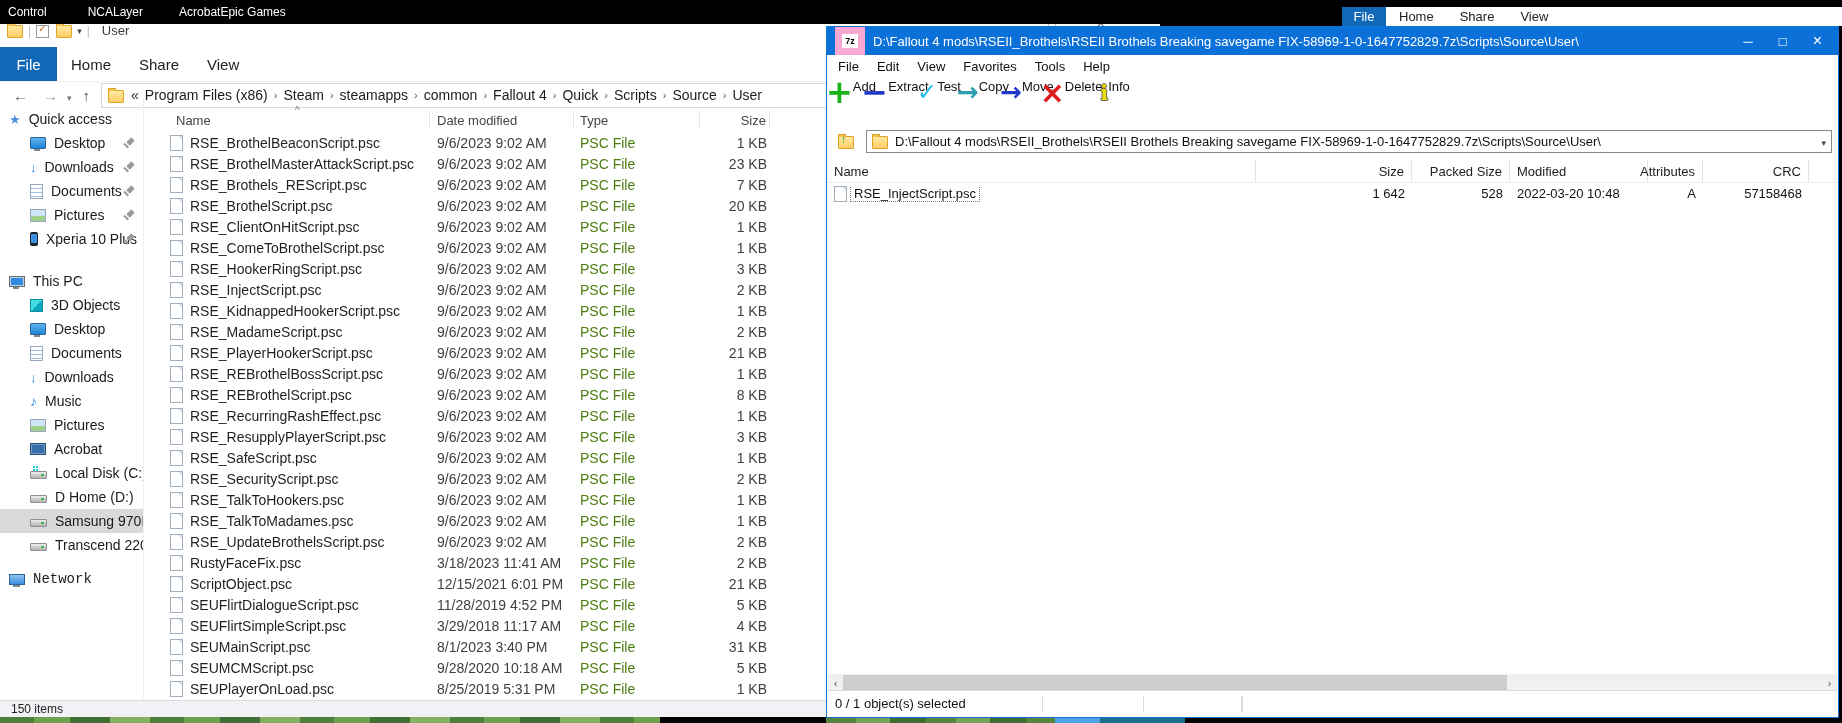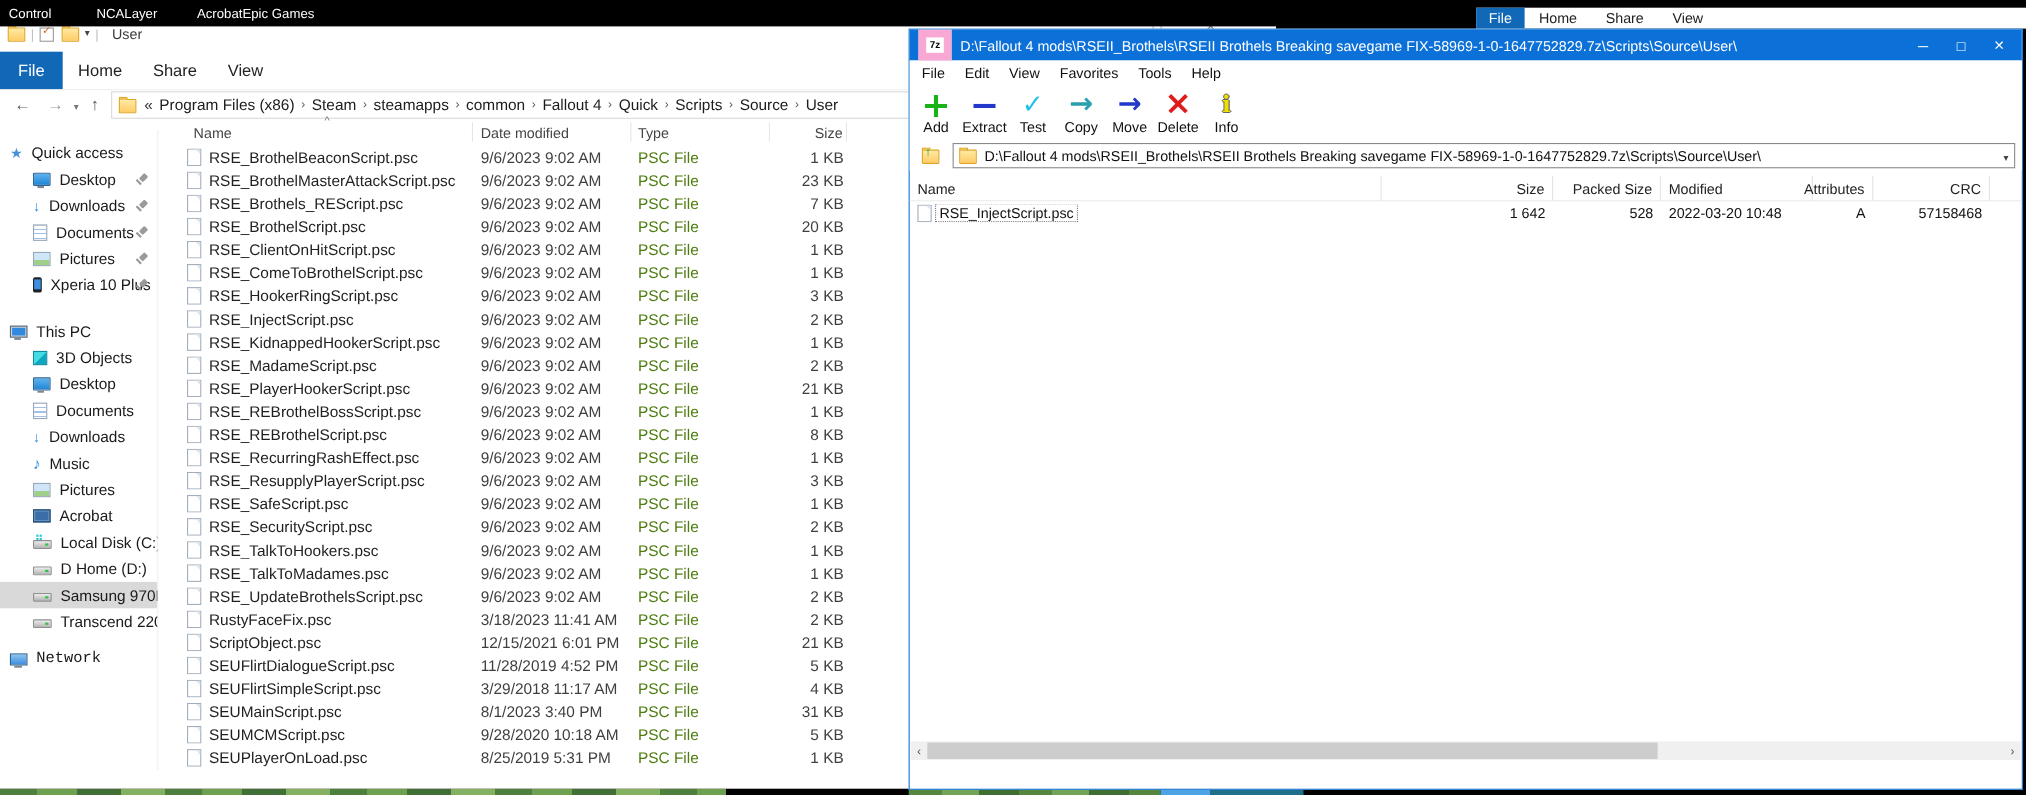--- a/index.html
+++ b/index.html
@@ -97,21 +97,21 @@
   .sort-caret::before{content:"^"}
   
   .ex-rows{position:absolute;top:118px;left:157px;right:0;bottom:17px;overflow:hidden}
   .frow{display:flex;height:21px;align-items:center;font-size:14px;color:#1f1f1f}
   .fcell{box-sizing:border-box;white-space:nowrap;overflow:hidden}
   .fname{width:273px;display:flex;align-items:center;gap:7px;padding-left:13px}
   .fdate{width:144px;padding-left:7px;color:#3f3f3f}
   .ftype{width:126px;padding-left:6px;color:#4d7c0f}
   .fsize{width:70px;text-align:right;padding-right:3px;color:#3f3f3f}
   
-  .ex-sidebar{position:absolute;top:104px;left:0;width:144px;bottom:17px;padding-top:9px;
+  .ex-sidebar{position:absolute;top:84px;left:0;width:144px;bottom:17px;padding-top:9px;
               box-sizing:border-box;font-size:14px;color:#1a1a1a;border-right:1px solid #f0f0f0;overflow:hidden}
   .sb-item{height:24px;display:flex;align-items:center;position:relative}
   .sb-item.lvl0 .ic{margin-left:9px}
   .sb-item.lvl1 .ic{margin-left:30px}
   .sb-label{margin-left:8px;white-space:nowrap}
   .sb-item.sel{background:#d9d9d9}
   .ex-status{position:absolute;left:0;bottom:0;width:100%;height:17px;background:#f2f2f6;
              border-top:1px solid #dcdce2;font-size:12px;color:#222;display:flex;align-items:center;
              padding-left:11px;box-sizing:border-box}
 
@@ -128,21 +128,21 @@
               font-size:13px;padding:0 8px;gap:8px}
   .z-appicon{width:16px;height:14px;background:#fff;color:#000;font-size:9px;font-weight:bold;
              display:flex;align-items:center;justify-content:center;border:7px solid #f9a8d4;flex:none}
   .z-title{white-space:nowrap;overflow:hidden;flex:1}
   .z-controls{display:flex;gap:26px;padding:0 8px;font-size:13px}
   .zc{color:#fff}
   .g-min::before{content:"─"} .g-max::before{content:"□"} .g-close::before{content:"×";font-size:16px;line-height:13px}
   .z-menubar{height:22px;display:flex;align-items:center;font-size:13px;color:#111;background:#fff;padding-left:2px}
   .zmenu-item{padding:0 9px}
   .z-toolbar{height:50px;display:flex;align-items:center;background:#fff;padding-left:2px}
-  .zbtn{width:44px;height:46px;display:flex;flex-direction:column;align-items:center;
+  .zbtn{width:44px;height:46px;display:flex;flex-direction:row;
         justify-content:center;font-size:13px;color:#111}
   .tbi{height:26px;display:flex;align-items:center;justify-content:center;font-family:"DejaVu Sans",sans-serif}
   .tb-add::before{content:"+";color:#17b317;font-size:32px;font-weight:bold;line-height:24px}
   .tb-extract::before{content:"−";color:#2238c8;font-size:32px;font-weight:bold;line-height:24px}
   .tb-test::before{content:"✓";color:#25c0e8;font-size:24px;font-weight:bold}
   .tb-copy::before{content:"→";color:#2a9fae;font-size:26px;font-weight:bold}
   .tb-move::before{content:"→";color:#2238c8;font-size:26px;font-weight:bold}
   .tb-delete::before{content:"×";color:#e01b1b;font-size:30px;font-weight:bold}
   .tb-info::before{content:"i";color:#f0de00;font-size:21px;font-weight:bold;
         font-family:"DejaVu Serif",serif;text-shadow:1px 0 #666,-1px 0 #666,0 1px #666,0 -1px #666}
@@ -574,20 +574,23 @@
         <span class="fcell fname">
           <span class="ic ic-file"></span>
           <span>SEUPlayerOnLoad.psc</span>
         </span>
         <span class="fcell fdate">8/25/2019 5:31 PM</span>
         <span class="fcell ftype">PSC File</span>
         <span class="fcell fsize">1 KB</span>
       </div>
     </div>
 
+  <div class="ex-status">
+    <span>150 items</span>
+  </div>
 </div>
 
 <div id="explorer2">
   <div class="e2-tab file">File</div>
   <div class="e2-tab">Home</div>
   <div class="e2-tab">Share</div>
   <div class="e2-tab">View</div>
 </div>
 
 <div id="sevenzip">
@@ -667,18 +670,24 @@
         <span class="z-cell" style="width: 138px; display: inline-block;">2022-03-20 10:48</span>
         <span class="z-cell ra" style="width: 55px; display: inline-block;">A</span>
         <span class="z-cell ra" style="width: 106px; display: inline-block;">57158468</span>
       </div>
     </div>
   <div class="z-scroll">
     <span class="arrow left g-left"></span>
     <span class="z-thumb"></span>
     <span class="arrow right g-right"></span>
   </div>
+  <div class="z-status">
+    <span class="z-stcell c1">0 / 1 object(s) selected</span>
+    <span class="z-stcell c2"></span>
+    <span class="z-stcell c3"></span>
+    <span class="z-stcell c4"></span>
+  </div>
 </div>
 
 <div class="strip" id="strip-green"></div>
 <div class="strip" id="strip-green2"></div>
 <div class="strip" id="strip-blue"></div>
 <div class="strip" id="strip-teal"></div>
 
 </body></html>

